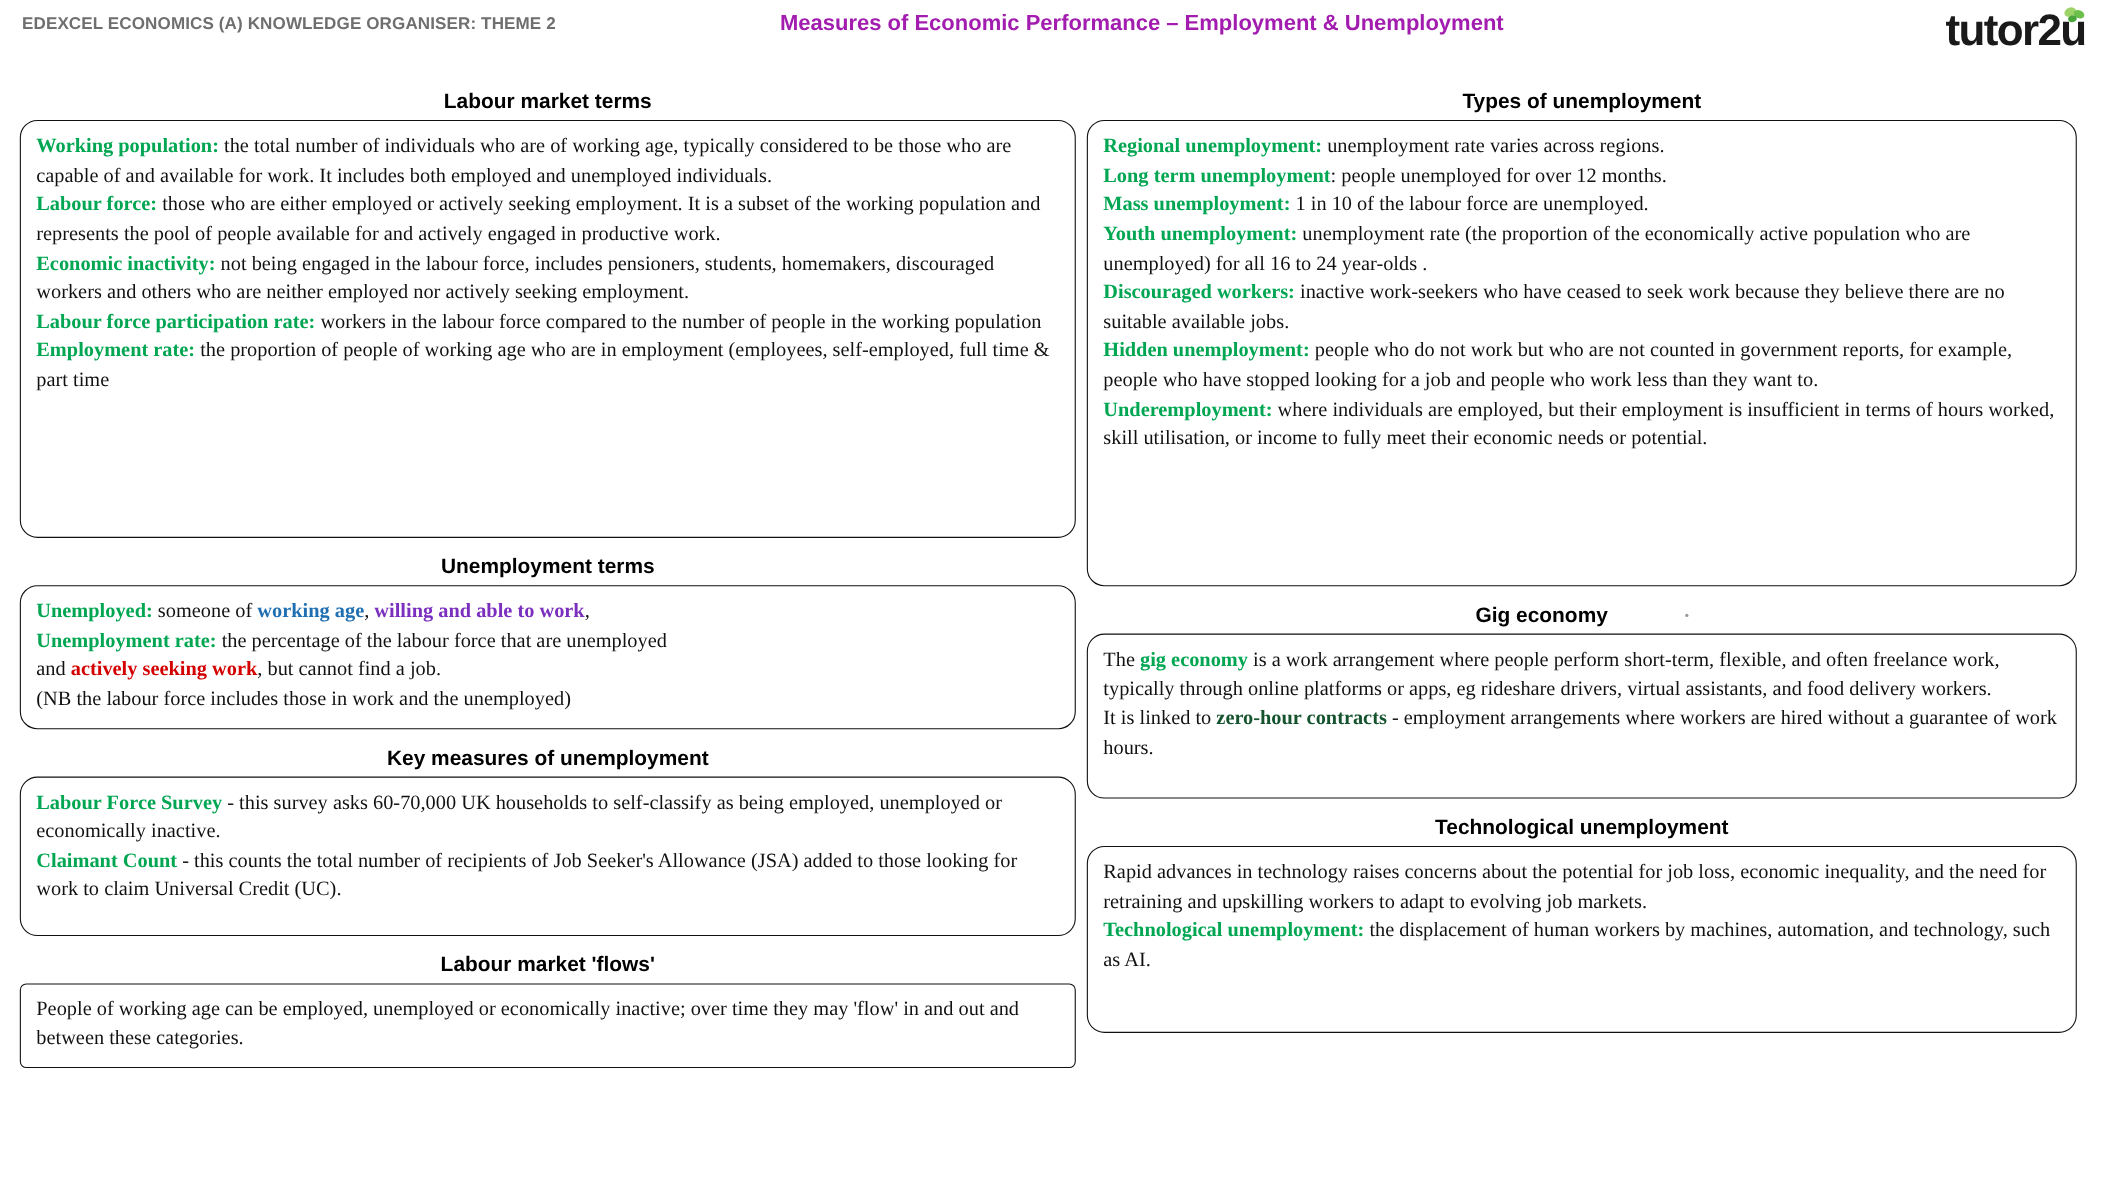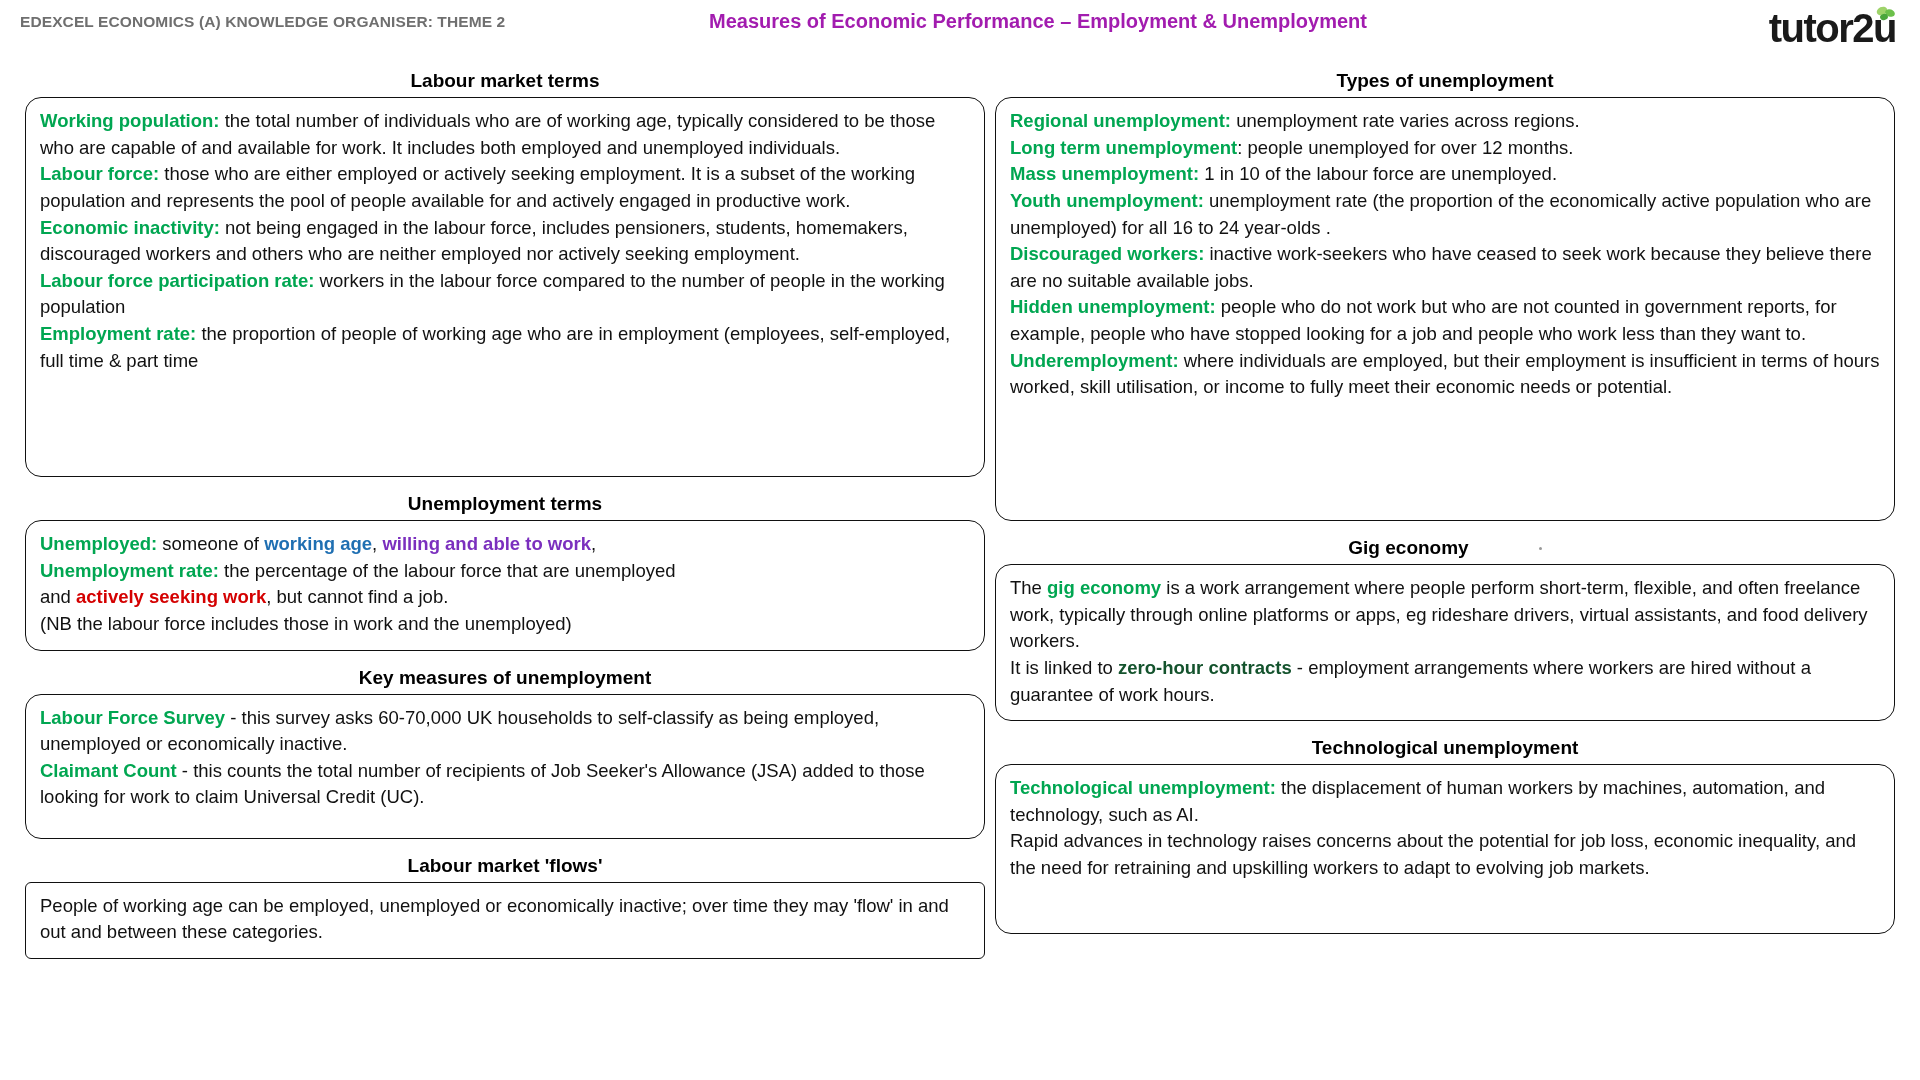--- a/index.html
+++ b/index.html
@@ -65,22 +65,21 @@
     top: -6px;
     width: 24px;
     height: 24px;
   }
 
   
   .cols {
     position: relative;
     display: flex;
     gap: 10px;
-    margin-top: 8px;
-    justify-content: center;
+    margin-top: 20px;
   }
   .col-left { width: 960px; }
   .col-right { width: 900px; }
 
   .sec-title {
     text-align: center;
     font-size: 19px;
     font-weight: bold;
     color: #000;
     margin: 2px 0 5px 0;
@@ -90,20 +89,21 @@
     border-radius: 16px;
     padding: 10px 14px 12px 14px;
     box-sizing: border-box;
     background: #fff;
   }
   .box p {
     margin: 0;
     font-size: 18.5px;
     line-height: 1.44;
     color: #111;
+    font-family: Liberation Serif, serif;
   }
   .t-green { color: #00a651; font-weight: bold; }
   .t-blue { color: #1f6fb2; font-weight: bold; }
   .t-purple { color: #7b2fbe; font-weight: bold; }
   .t-red { color: #d40000; font-weight: bold; }
   .t-bold { font-weight: bold; color: #14532d; }
   .gap-m { height: 14px; }
 
   
   #box-labour-terms { min-height: 380px; }
@@ -239,21 +239,21 @@
         </p>
         <p>
           <span>It is linked to </span><span class="t-bold">zero-hour contracts</span><span> - employment arrangements where workers are hired without a guarantee of work hours.</span>
         </p>
       </div>
 
       <div class="gap-m"></div>
 
       <div class="sec-title">Technological unemployment</div>
       <div class="box" id="box-tech">
+        <p>Rapid advances in technology raises concerns about the potential for job loss, economic inequality, and the need for retraining and upskilling workers to adapt to evolving job markets.</p>
         <p>
           <span class="t-green">Technological unemployment:</span><span> the displacement of human workers by machines, automation, and technology, such  as AI.</span>
         </p>
-        <p>Rapid advances in technology raises concerns about the potential for job loss, economic inequality, and the need for retraining and upskilling workers to adapt to evolving job markets.</p>
       </div>
 
     </div>
   </div>
 </div>
 
 </body></html>

